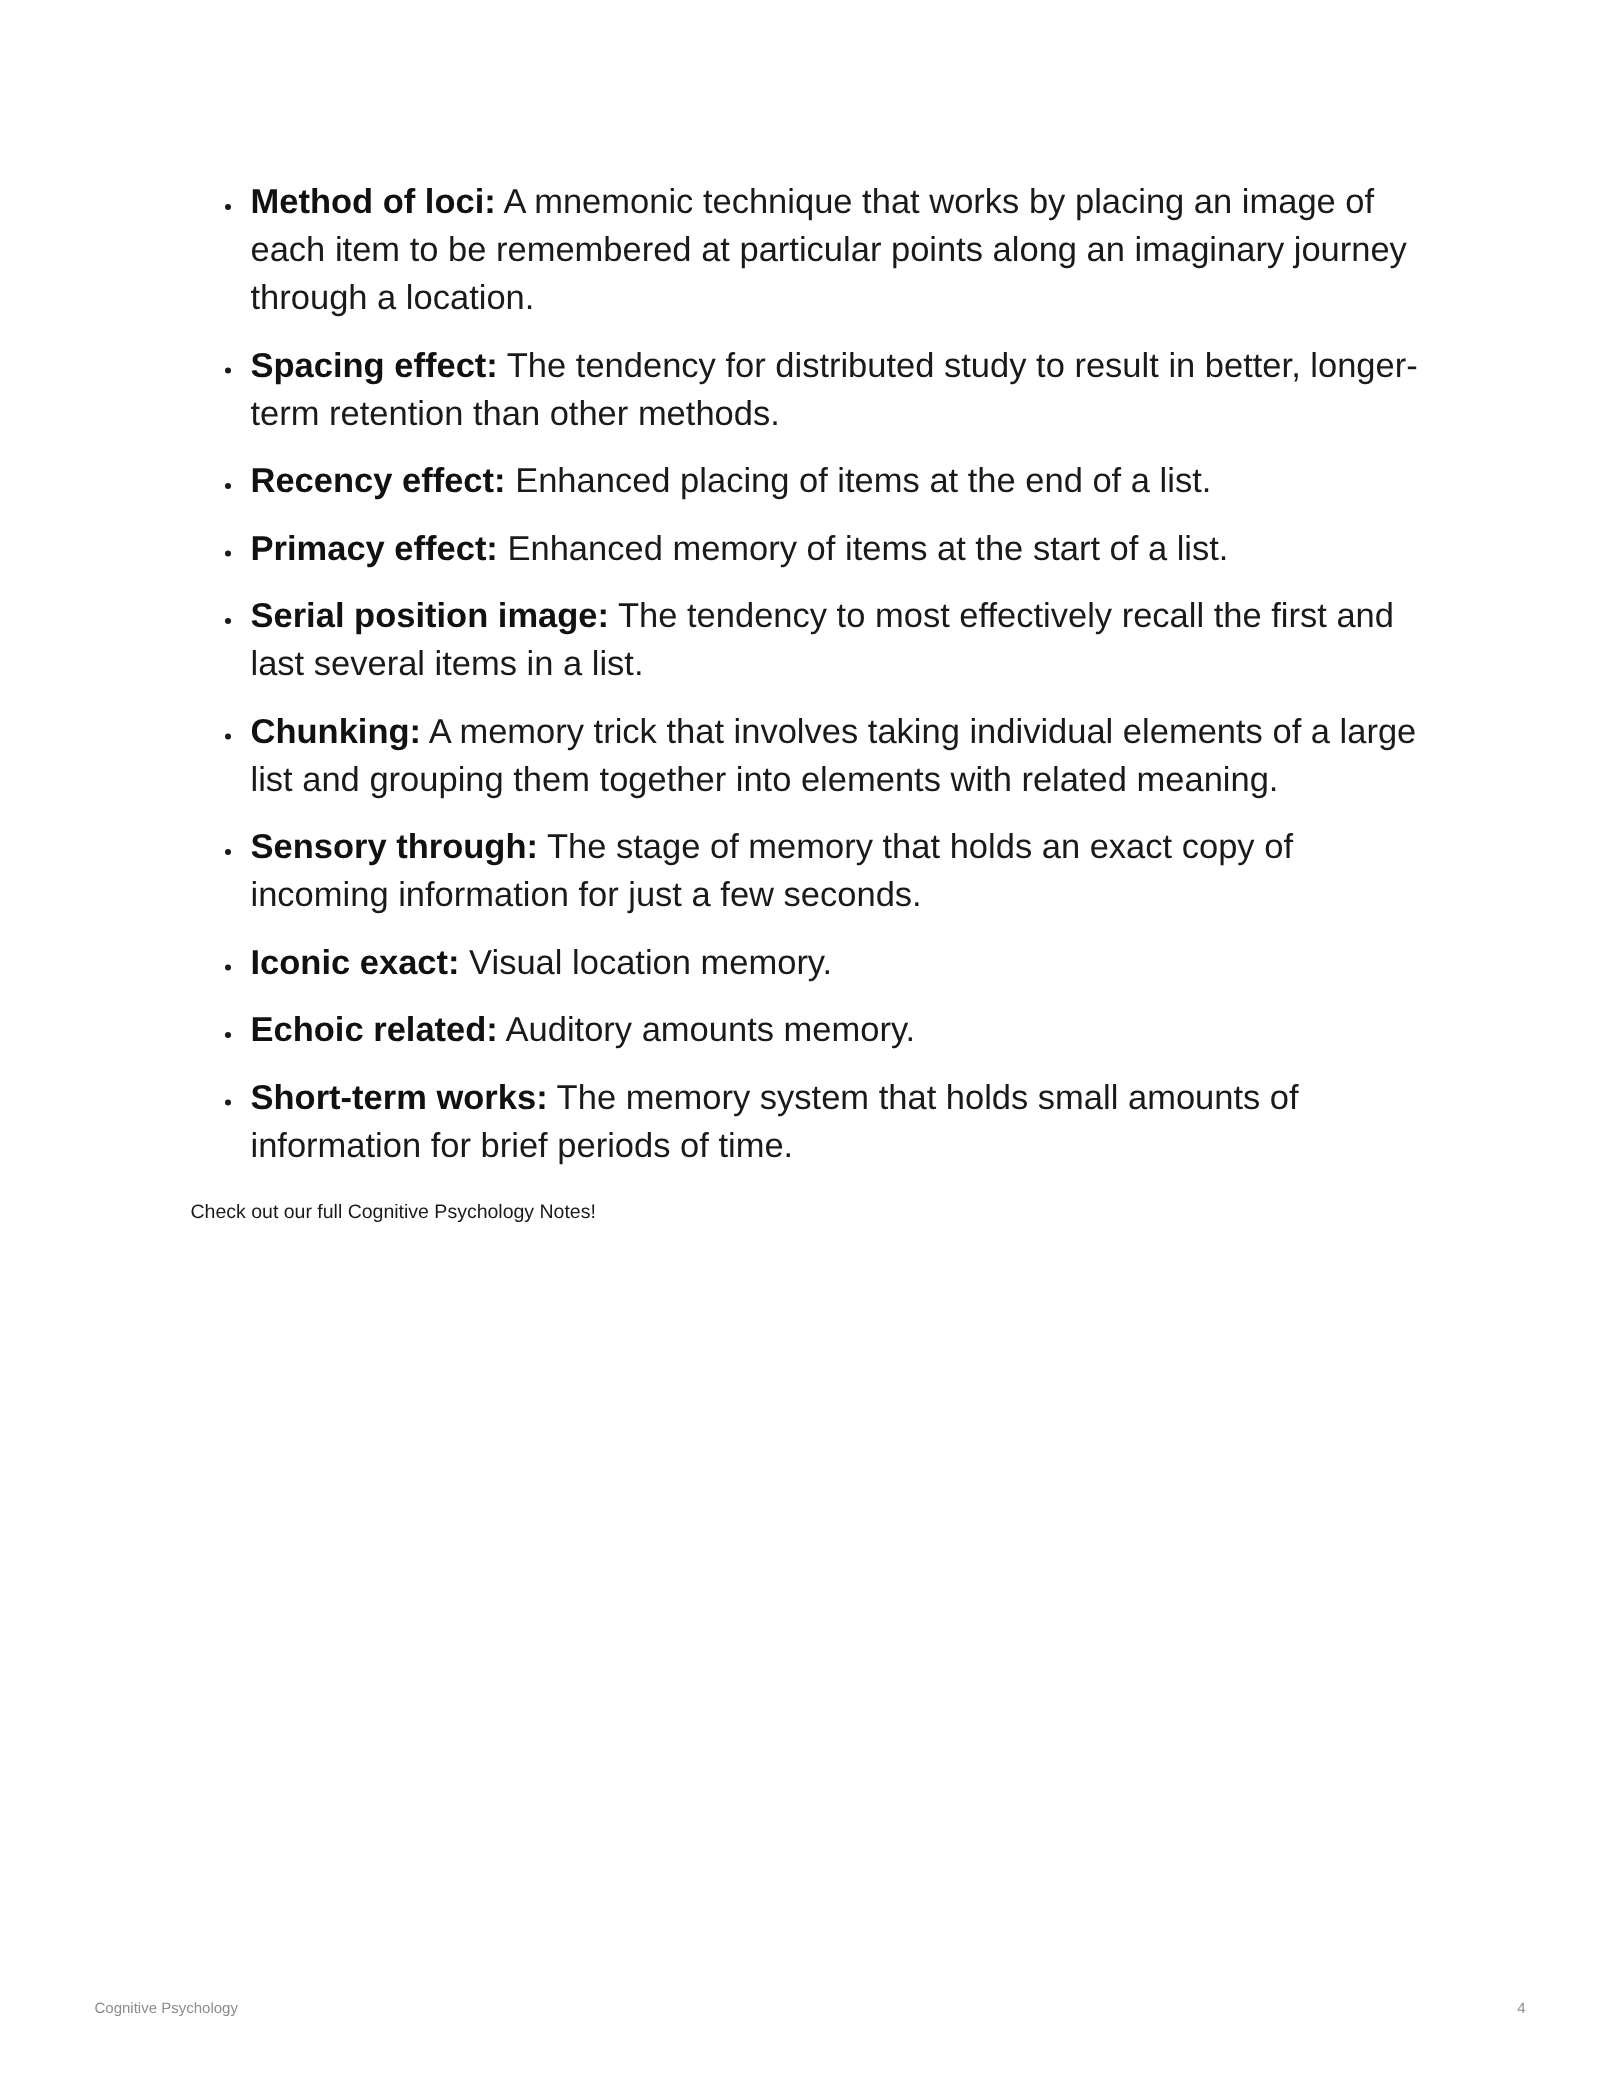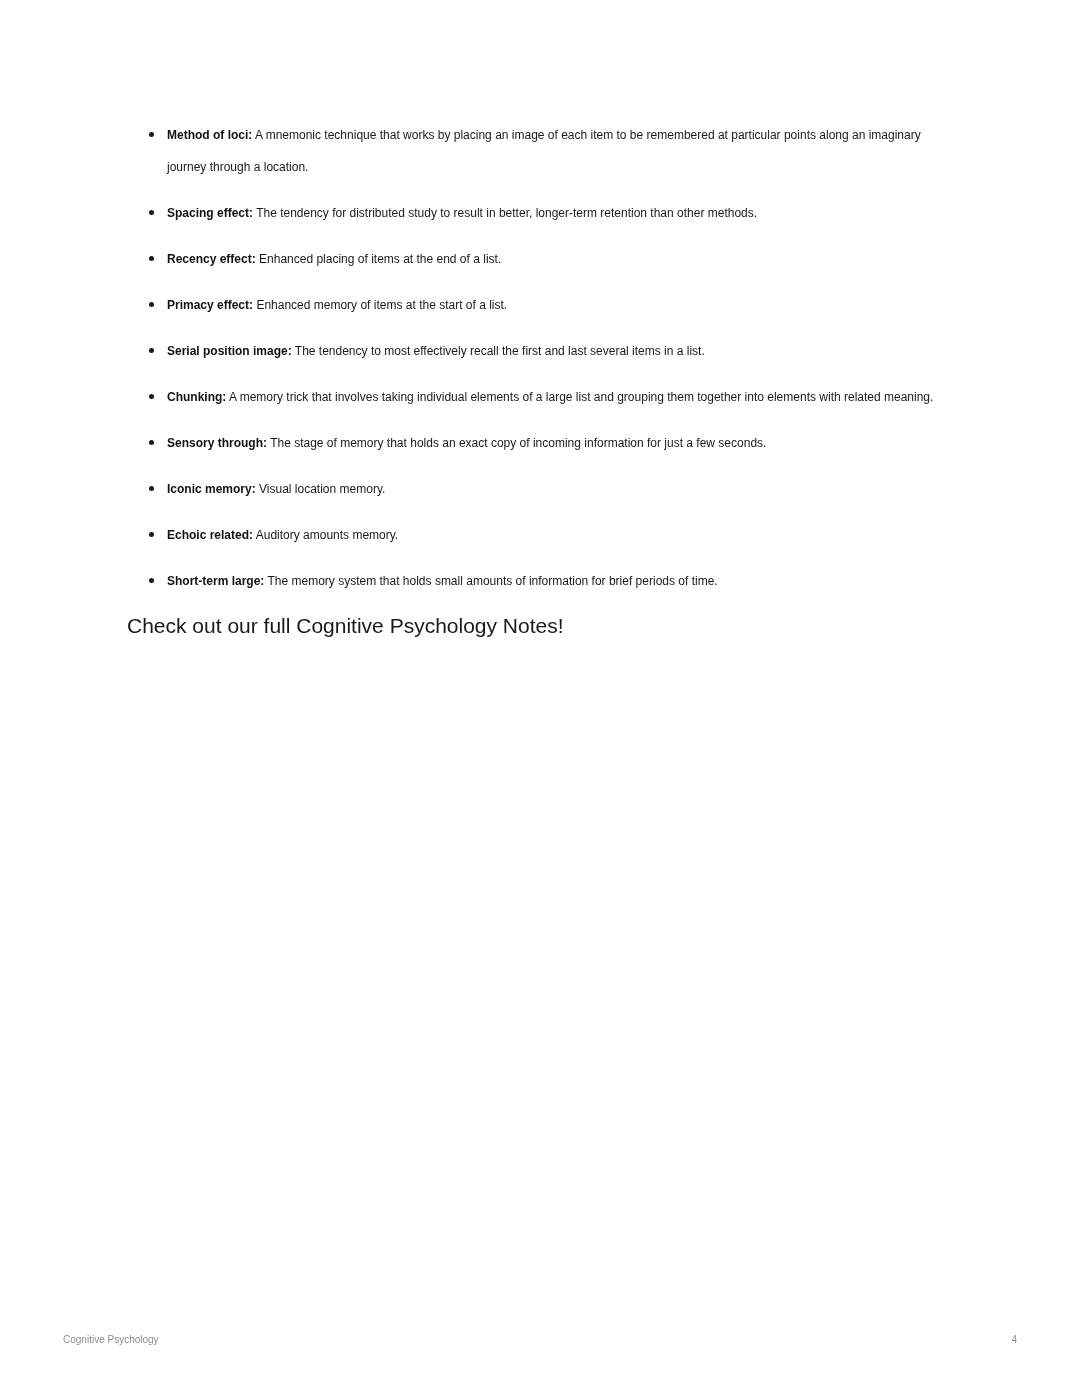--- a/index.html
+++ b/index.html
@@ -17,35 +17,35 @@
   }
   .page-content {
     padding: 118px 122px 0 127px;
   }
   ul.terms-list {
     margin: 0 0 13px 0;
     padding: 0 0 0 38px;
     list-style: disc;
   }
   ul.terms-list li {
-    font-size: 12px;
+    font-size: 23px;
     line-height: 32px;
     margin: 0 4px 13px 0;
     padding-left: 2px;
   }
   ul.terms-list li::marker {
     font-size: 15px;
   }
   ul.terms-list li strong {
     font-weight: bold;
     color: #111111;
   }
   .closing-line {
     margin: 0;
-    font-size: 21px;
+    font-size: 13px;
     line-height: 32px;
     color: #1a1a1a;
   }
   .page-footer {
     position: absolute;
     left: 63px;
     right: 63px;
     bottom: 52px;
     display: flex;
     justify-content: space-between;
@@ -81,29 +81,29 @@
     </li>
     <li>
       <strong>Chunking:</strong>
       <span>A memory trick that involves taking individual elements of a large list and grouping them together into elements with related meaning.</span>
     </li>
     <li>
       <strong>Sensory through:</strong>
       <span>The stage of memory that holds an exact copy of incoming information for just a few seconds.</span>
     </li>
     <li>
-      <strong>Iconic memory:</strong>
+      <strong>Iconic exact:</strong>
       <span>Visual location memory.</span>
     </li>
     <li>
       <strong>Echoic related:</strong>
       <span>Auditory amounts memory.</span>
     </li>
     <li>
-      <strong>Short-term large:</strong>
+      <strong>Short-term works:</strong>
       <span>The memory system that holds small amounts of information for brief periods of time.</span>
     </li>
   </ul>
   <p class="closing-line">Check out our full Cognitive Psychology Notes!</p>
 </div>
 
 <div class="page-footer">
   <span>Cognitive Psychology</span>
   <span>4</span>
 </div>

